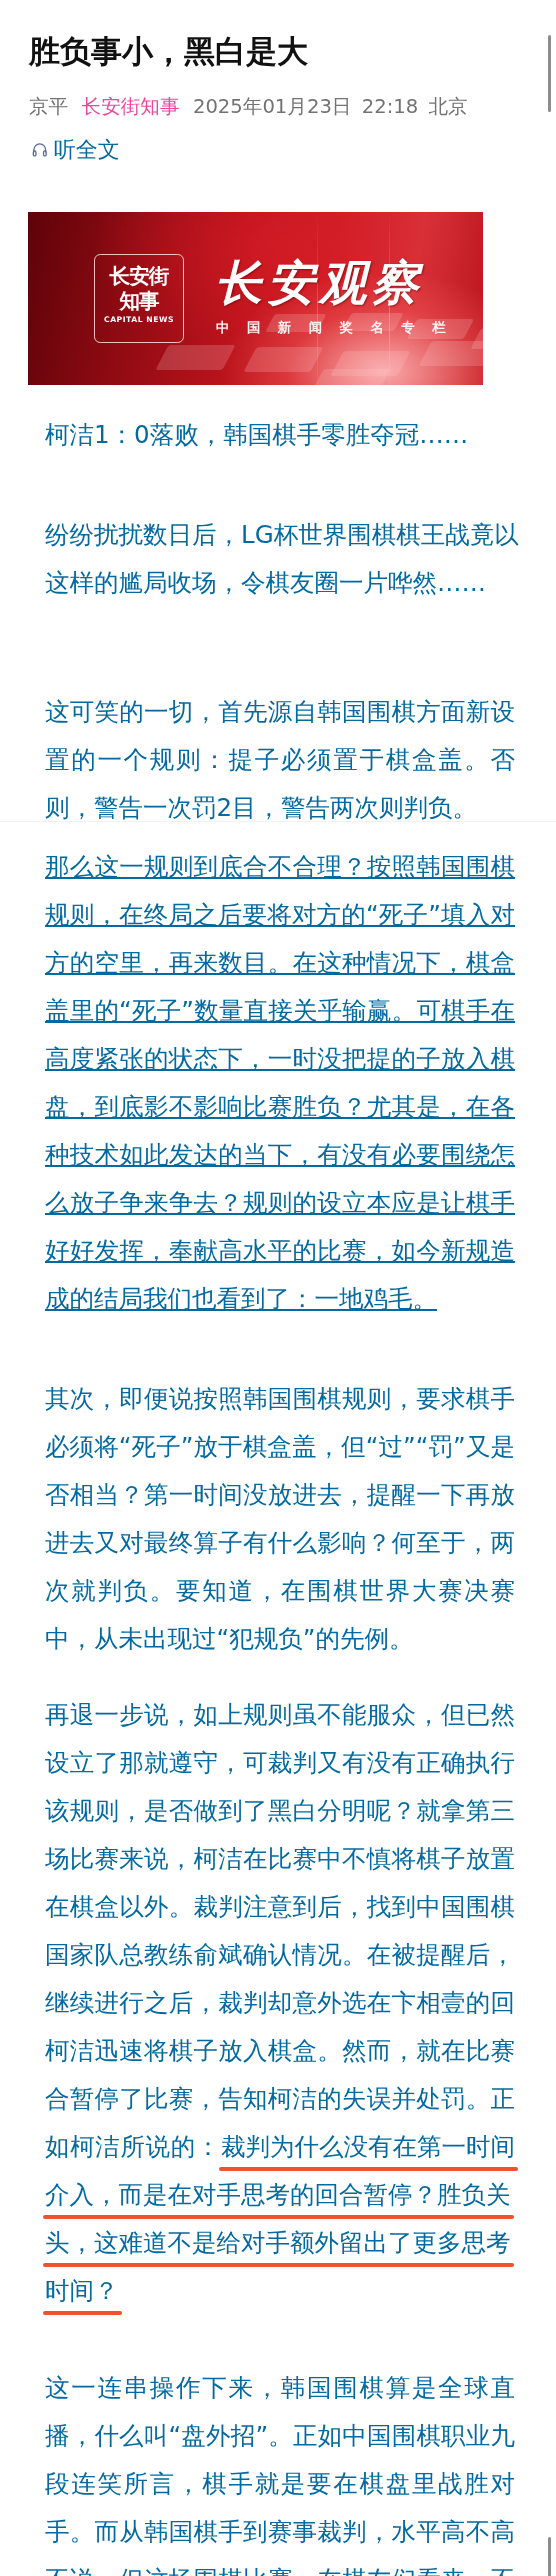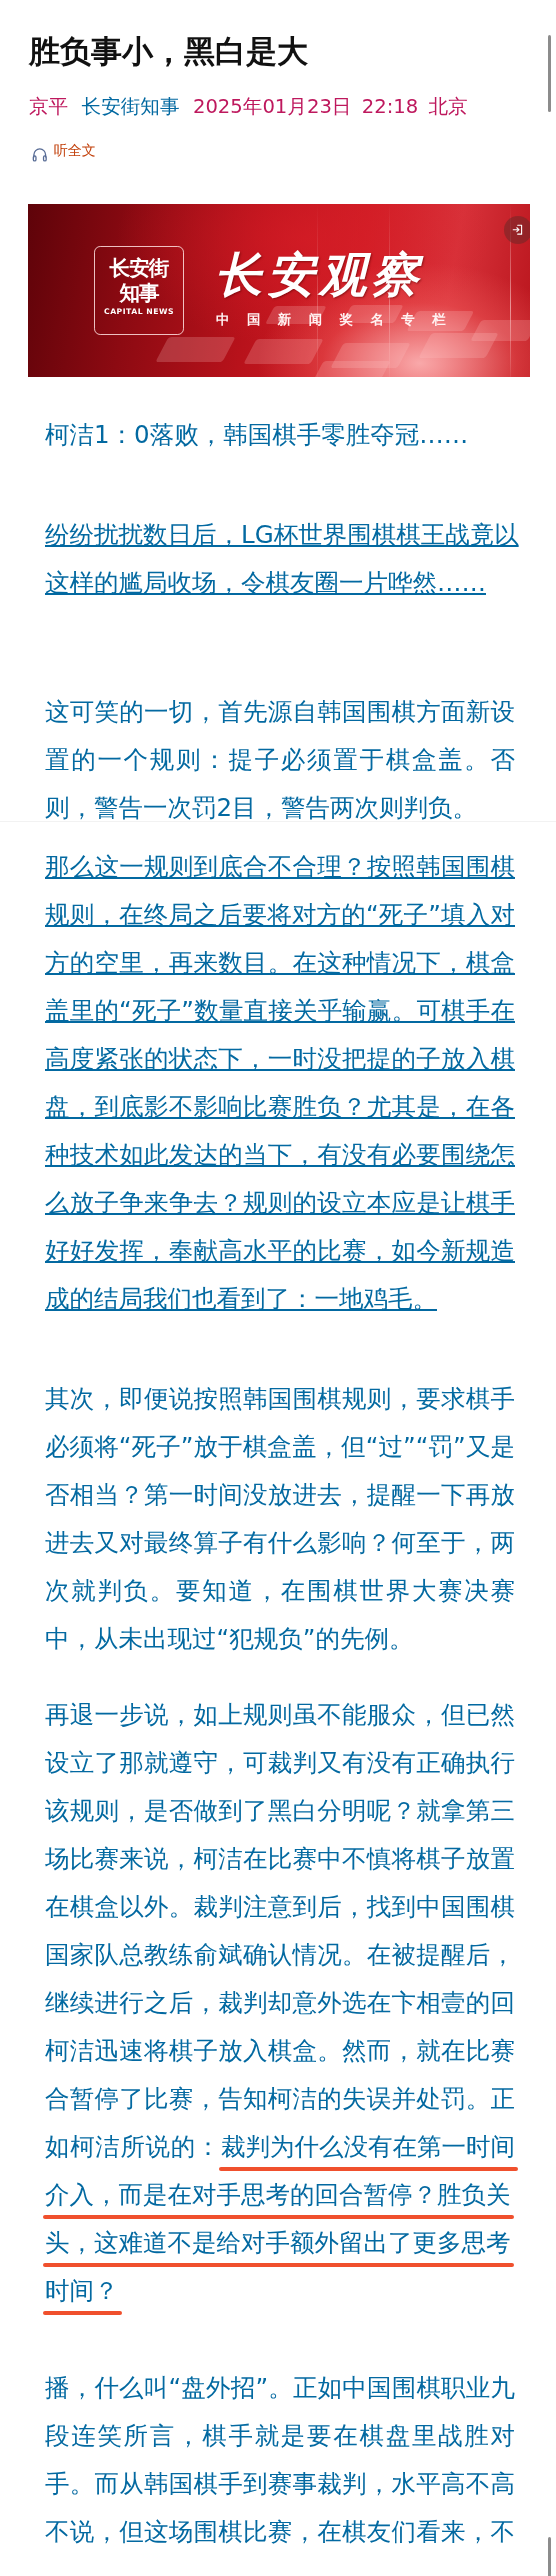--- a/index.html
+++ b/index.html
@@ -29,45 +29,45 @@
     position: absolute;
     left: 29px;
     top: 94px;
     height: 26px;
     font-size: 19.6px;
     line-height: 26px;
     white-space: nowrap;
     display: flex;
     gap: 13.4px;
   }
-  .meta .author, .meta .date, .meta .location { color: #be185d; }
-  .meta .account { color: #0369a1; }
+  .meta .author, .meta .date, .meta .location { color: #737373; }
+  .meta .account { color: #ec4899; }
   .meta .time-group { display: flex; gap: 10.3px; }
 
   .listen {
     position: absolute;
     left: 31px;
     top: 137px;
     height: 26px;
     display: flex;
-    align-items: flex-end;
+    align-items: center;
     gap: 5.2px;
-    color: #c2410c;
-    font-size: 14px;
+    color: #0369a1;
+    font-size: 22px;
     line-height: 26px;
     cursor: pointer;
   }
   .listen svg { width: 17.5px; height: 17.5px; display: block; }
 
   
   .banner {
     position: absolute;
     left: 28px;
-    top: 204px;
-    width: 502px;
+    top: 212px;
+    width: 455px;
     height: 173px;
     overflow: hidden;
     background:
       radial-gradient(ellipse 216px 134px at 78% 92%, rgba(255,190,190,0.85) 0%, rgba(240,90,90,0.45) 45%, rgba(200,20,30,0) 75%),
       radial-gradient(ellipse 268px 155px at 55% 20%, rgba(220,30,40,0.6) 0%, rgba(180,10,20,0) 70%),
       linear-gradient(100deg, #5e0309 0%, #8d0a12 22%, #b8121b 45%, #cf1e26 65%, #d8323a 82%, #b8141c 100%);
   }
   .banner .floor-tile {
     position: absolute;
     width: 67px;
@@ -250,21 +250,21 @@
         <path d="M10.5 8.5 L14 12 L10.5 15.5"></path>
       </svg>
     </span>
   </div>
 </div>
 
 <div id="article-body">
     <div class="para" style="top: 411px;">
       <span class="line"><span>柯洁1：0落败，韩国棋手零胜夺冠……</span></span>
     </div>
-    <div class="para" style="top: 511px; text-decoration: underline;">
+    <div class="para" style="top: 511px;">
       <span class="line full"><span>纷纷扰扰数日后，LG杯世界围棋棋王战竟以</span></span>
       <span class="line"><span>这样的尴局收场，令棋友圈一片哗然……</span></span>
     </div>
     <div class="para" style="top: 688px;">
       <span class="line full"><span>这可笑的一切，首先源自韩国围棋方面新设</span></span>
       <span class="line full"><span>置的一个规则：提子必须置于棋盒盖。否</span></span>
       <span class="line"><span>则，警告一次罚2目，警告两次则判负。</span></span>
     </div>
     <div class="para" style="top: 843px; text-decoration: underline;">
       <span class="line full"><span>那么这一规则到底合不合理？按照韩国围棋</span></span>
@@ -295,20 +295,21 @@
       <span class="line full"><span>国家队总教练俞斌确认情况。在被提醒后，</span></span>
       <span class="line full"><span>继续进行之后，裁判却意外选在卞相壹的回</span></span>
       <span class="line full"><span>柯洁迅速将棋子放入棋盒。然而，就在比赛</span></span>
       <span class="line full"><span>合暂停了比赛，告知柯洁的失误并处罚。正</span></span>
       <span class="line full"><span>如柯洁所说的：</span><span class="mark-red">裁判为什么没有在第一时间</span></span>
       <span class="line full"><span class="mark-red">介入，而是在对手思考的回合暂停？胜负关</span></span>
       <span class="line full"><span class="mark-red">头，这难道不是给对手额外留出了更多思考</span></span>
       <span class="line"><span class="mark-red">时间？</span></span>
     </div>
     <div class="para" style="top: 2364px;">
+      <span class="line full"><span>这一连串操作下来，韩国围棋算是全球直</span></span>
       <span class="line full"><span>播，什么叫“盘外招”。正如中国围棋职业九</span></span>
       <span class="line full"><span>段连笑所言，棋手就是要在棋盘里战胜对</span></span>
       <span class="line full"><span>手。而从韩国棋手到赛事裁判，水平高不高</span></span>
       <span class="line full"><span>不说，但这场围棋比赛，在棋友们看来，不</span></span>
     </div>
   </div>
 
 <div id="ui-layer">
     <div class="seam" style="top: 821px;"></div>
     <div class="scroll-thumb" style="top: 35px; height: 77px;"></div>

